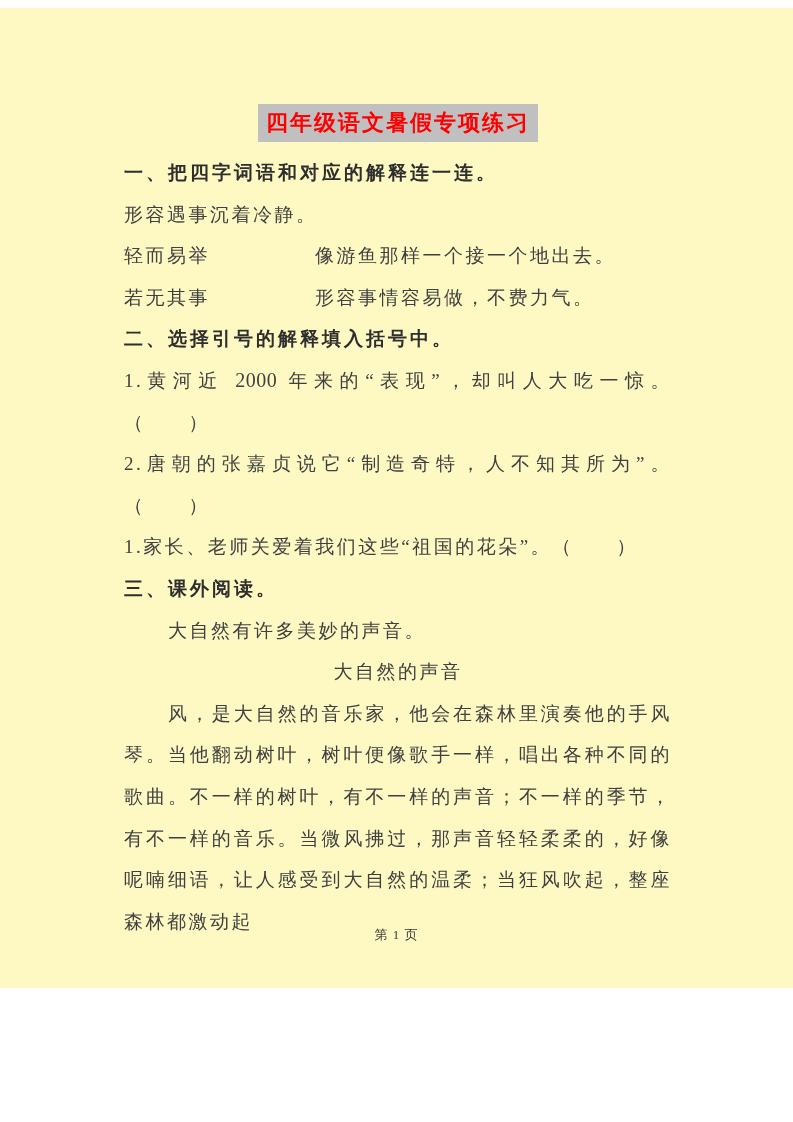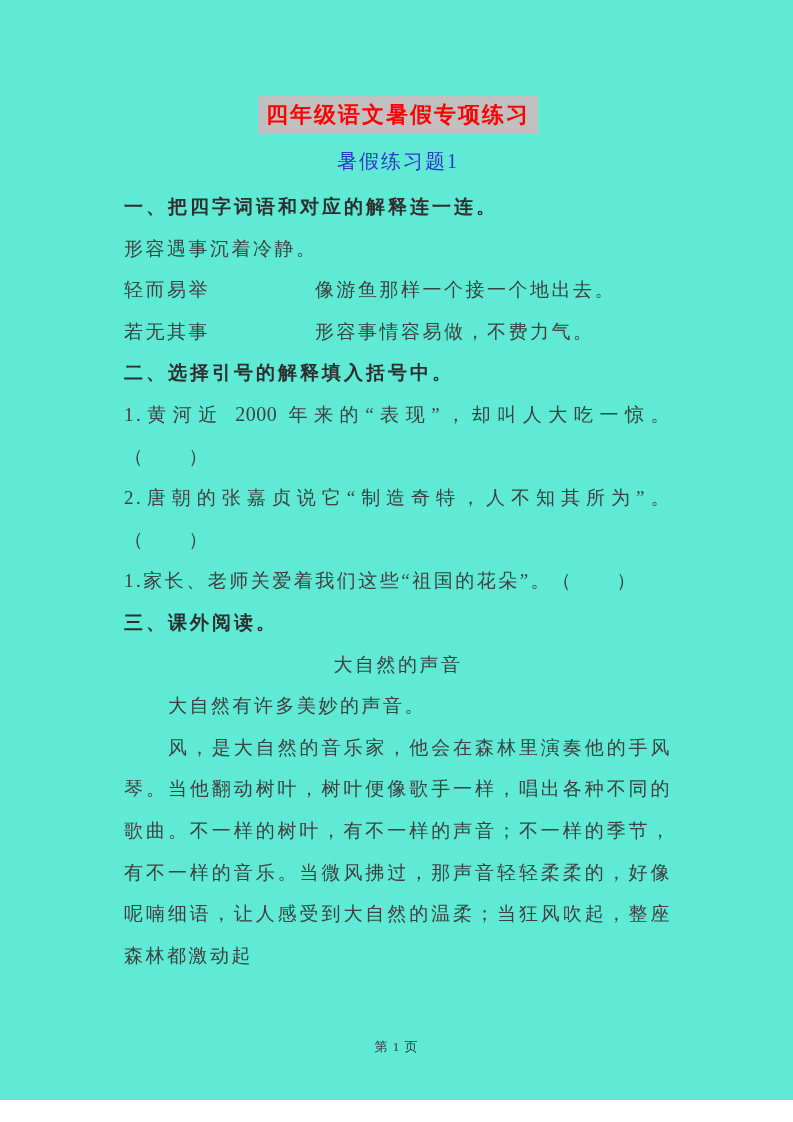--- a/index.html
+++ b/index.html
@@ -1,23 +1,23 @@
 <!DOCTYPE html>
 <html style="--title-red: #ff0000; --title-bg: #c0c0c0; --subtitle-blue: #3333cc; --body-text: #404040;"><head>
 <meta charset="utf-8">
 <style>
   * { margin: 0; padding: 0; box-sizing: border-box; }
   html, body { background: #ffffff; }
 
   .page {
     position: relative;
     width: 793px;
-    height: 1100px;
-    margin: 0 auto;
-    background: #5eead4;
+    height: 980px;
+    margin: 8px auto;
+    background: #fef9c3;
     overflow: hidden;
     font-family: "Liberation Serif", "DejaVu Serif", serif;
     color: var(--body-text, #404040);
     padding: 96px 121px 0 124px;
   }
 
   
   .title-row { text-align: center; line-height: 32px; }
   .title-highlight {
     display: inline-block;
@@ -89,23 +89,20 @@
 </style>
 </head>
 <body>
 
 <div class="page">
 
   <div class="title-row">
     <span class="title-highlight">四年级语文暑假专项练习</span>
   </div>
 
-  <div class="subtitle-row">
-    <span class="subtitle">暑假练习题1</span>
-  </div>
 
   <div class="body-flow">
 
     <p class="line heading">一、把四字词语和对应的解释连一连。</p>
 
     <div class="line match-row">
       <span class="match-def">形容遇事沉着冷静。</span>
     </div>
     <div class="line match-row">
       <span class="match-word">轻而易举</span>
@@ -123,23 +120,23 @@
       <span>1.黄河近 </span><span class="western-num">2000</span><span> 年来的“表现”，却叫人大吃一惊。（　　）</span>
     </p>
 
     <p class="line question">2.唐朝的张嘉贞说它“制造奇特，人不知其所为”。（　　）</p>
 
     <p class="line question">1.家长、老师关爱着我们这些“祖国的花朵”。（　　）</p>
 
 
     <p class="line heading">三、课外阅读。</p>
 
+    <p class="line indent-para">大自然有许多美妙的声音。</p>
+
     <p class="line passage-title">大自然的声音</p>
-
-    <p class="line indent-para">大自然有许多美妙的声音。</p>
 
     <p class="line indent-para">风，是大自然的音乐家，他会在森林里演奏他的手风琴。当他翻动树叶，树叶便像歌手一样，唱出各种不同的歌曲。不一样的树叶，有不一样的声音；不一样的季节，有不一样的音乐。当微风拂过，那声音轻轻柔柔的，好像呢喃细语，让人感受到大自然的温柔；当狂风吹起，整座森林都激动起</p>
 
   </div>
 
   <div class="footer">第 1 页</div>
 
 </div>
 
 </body></html>

